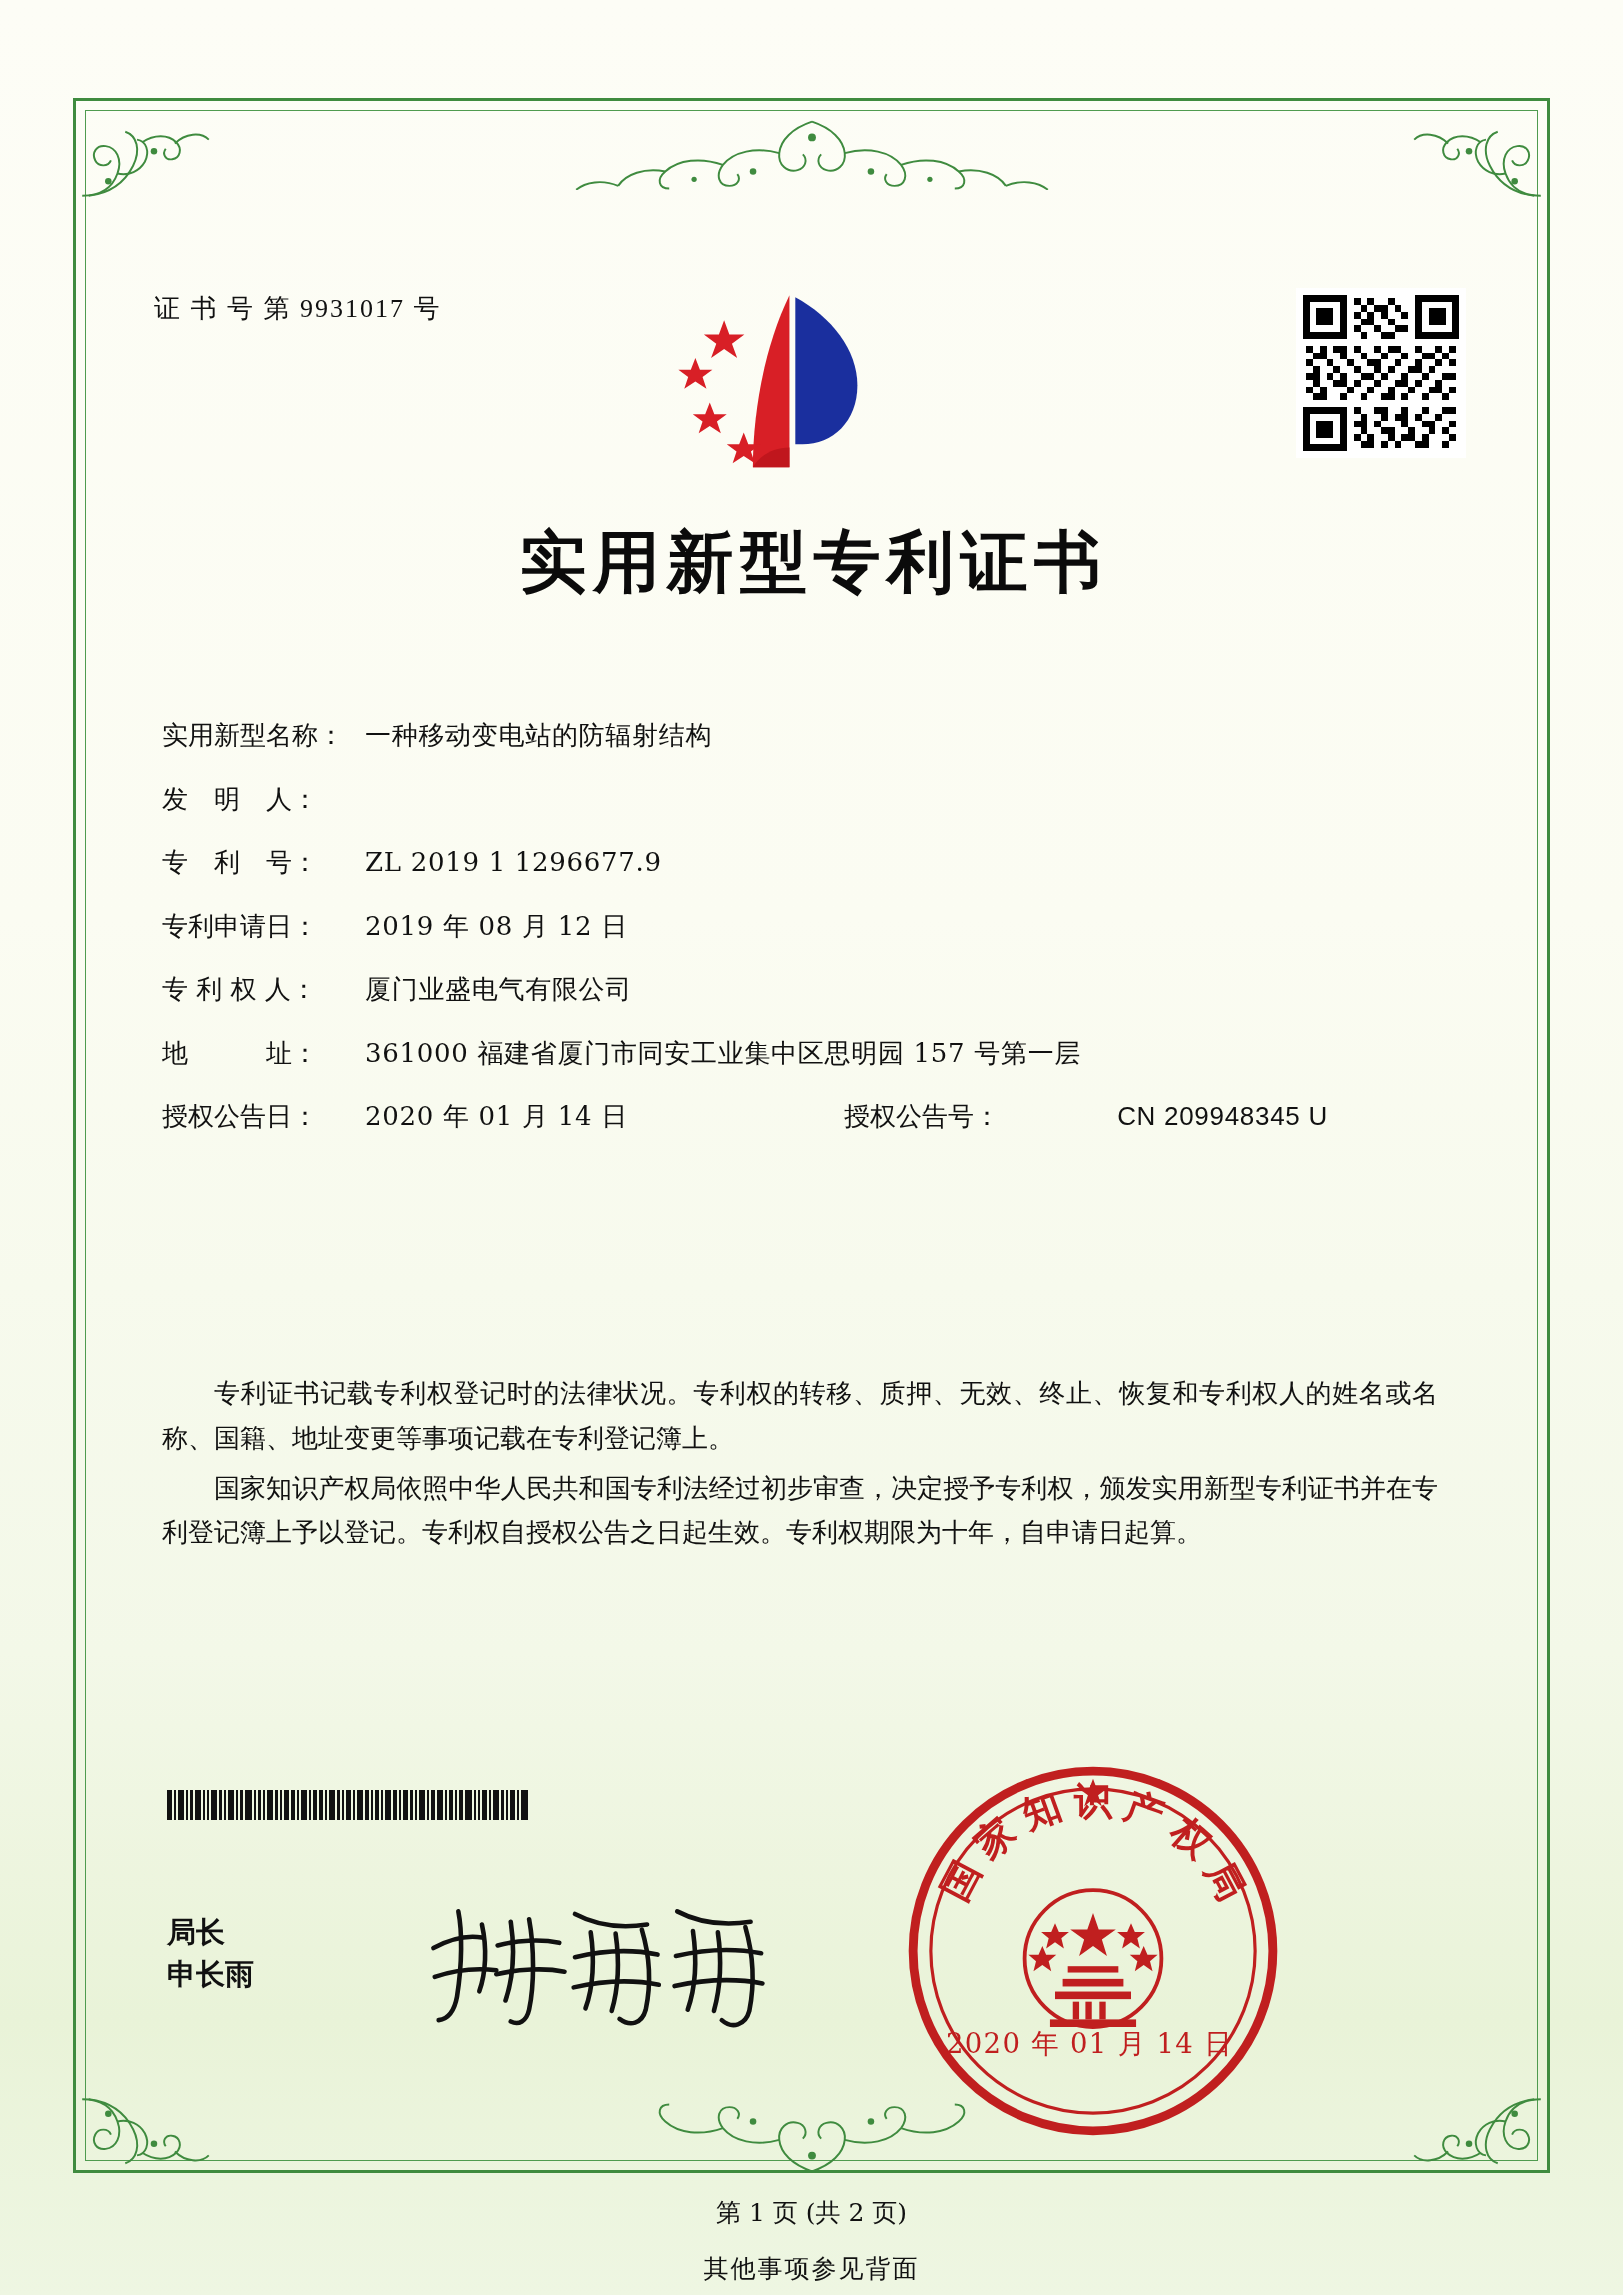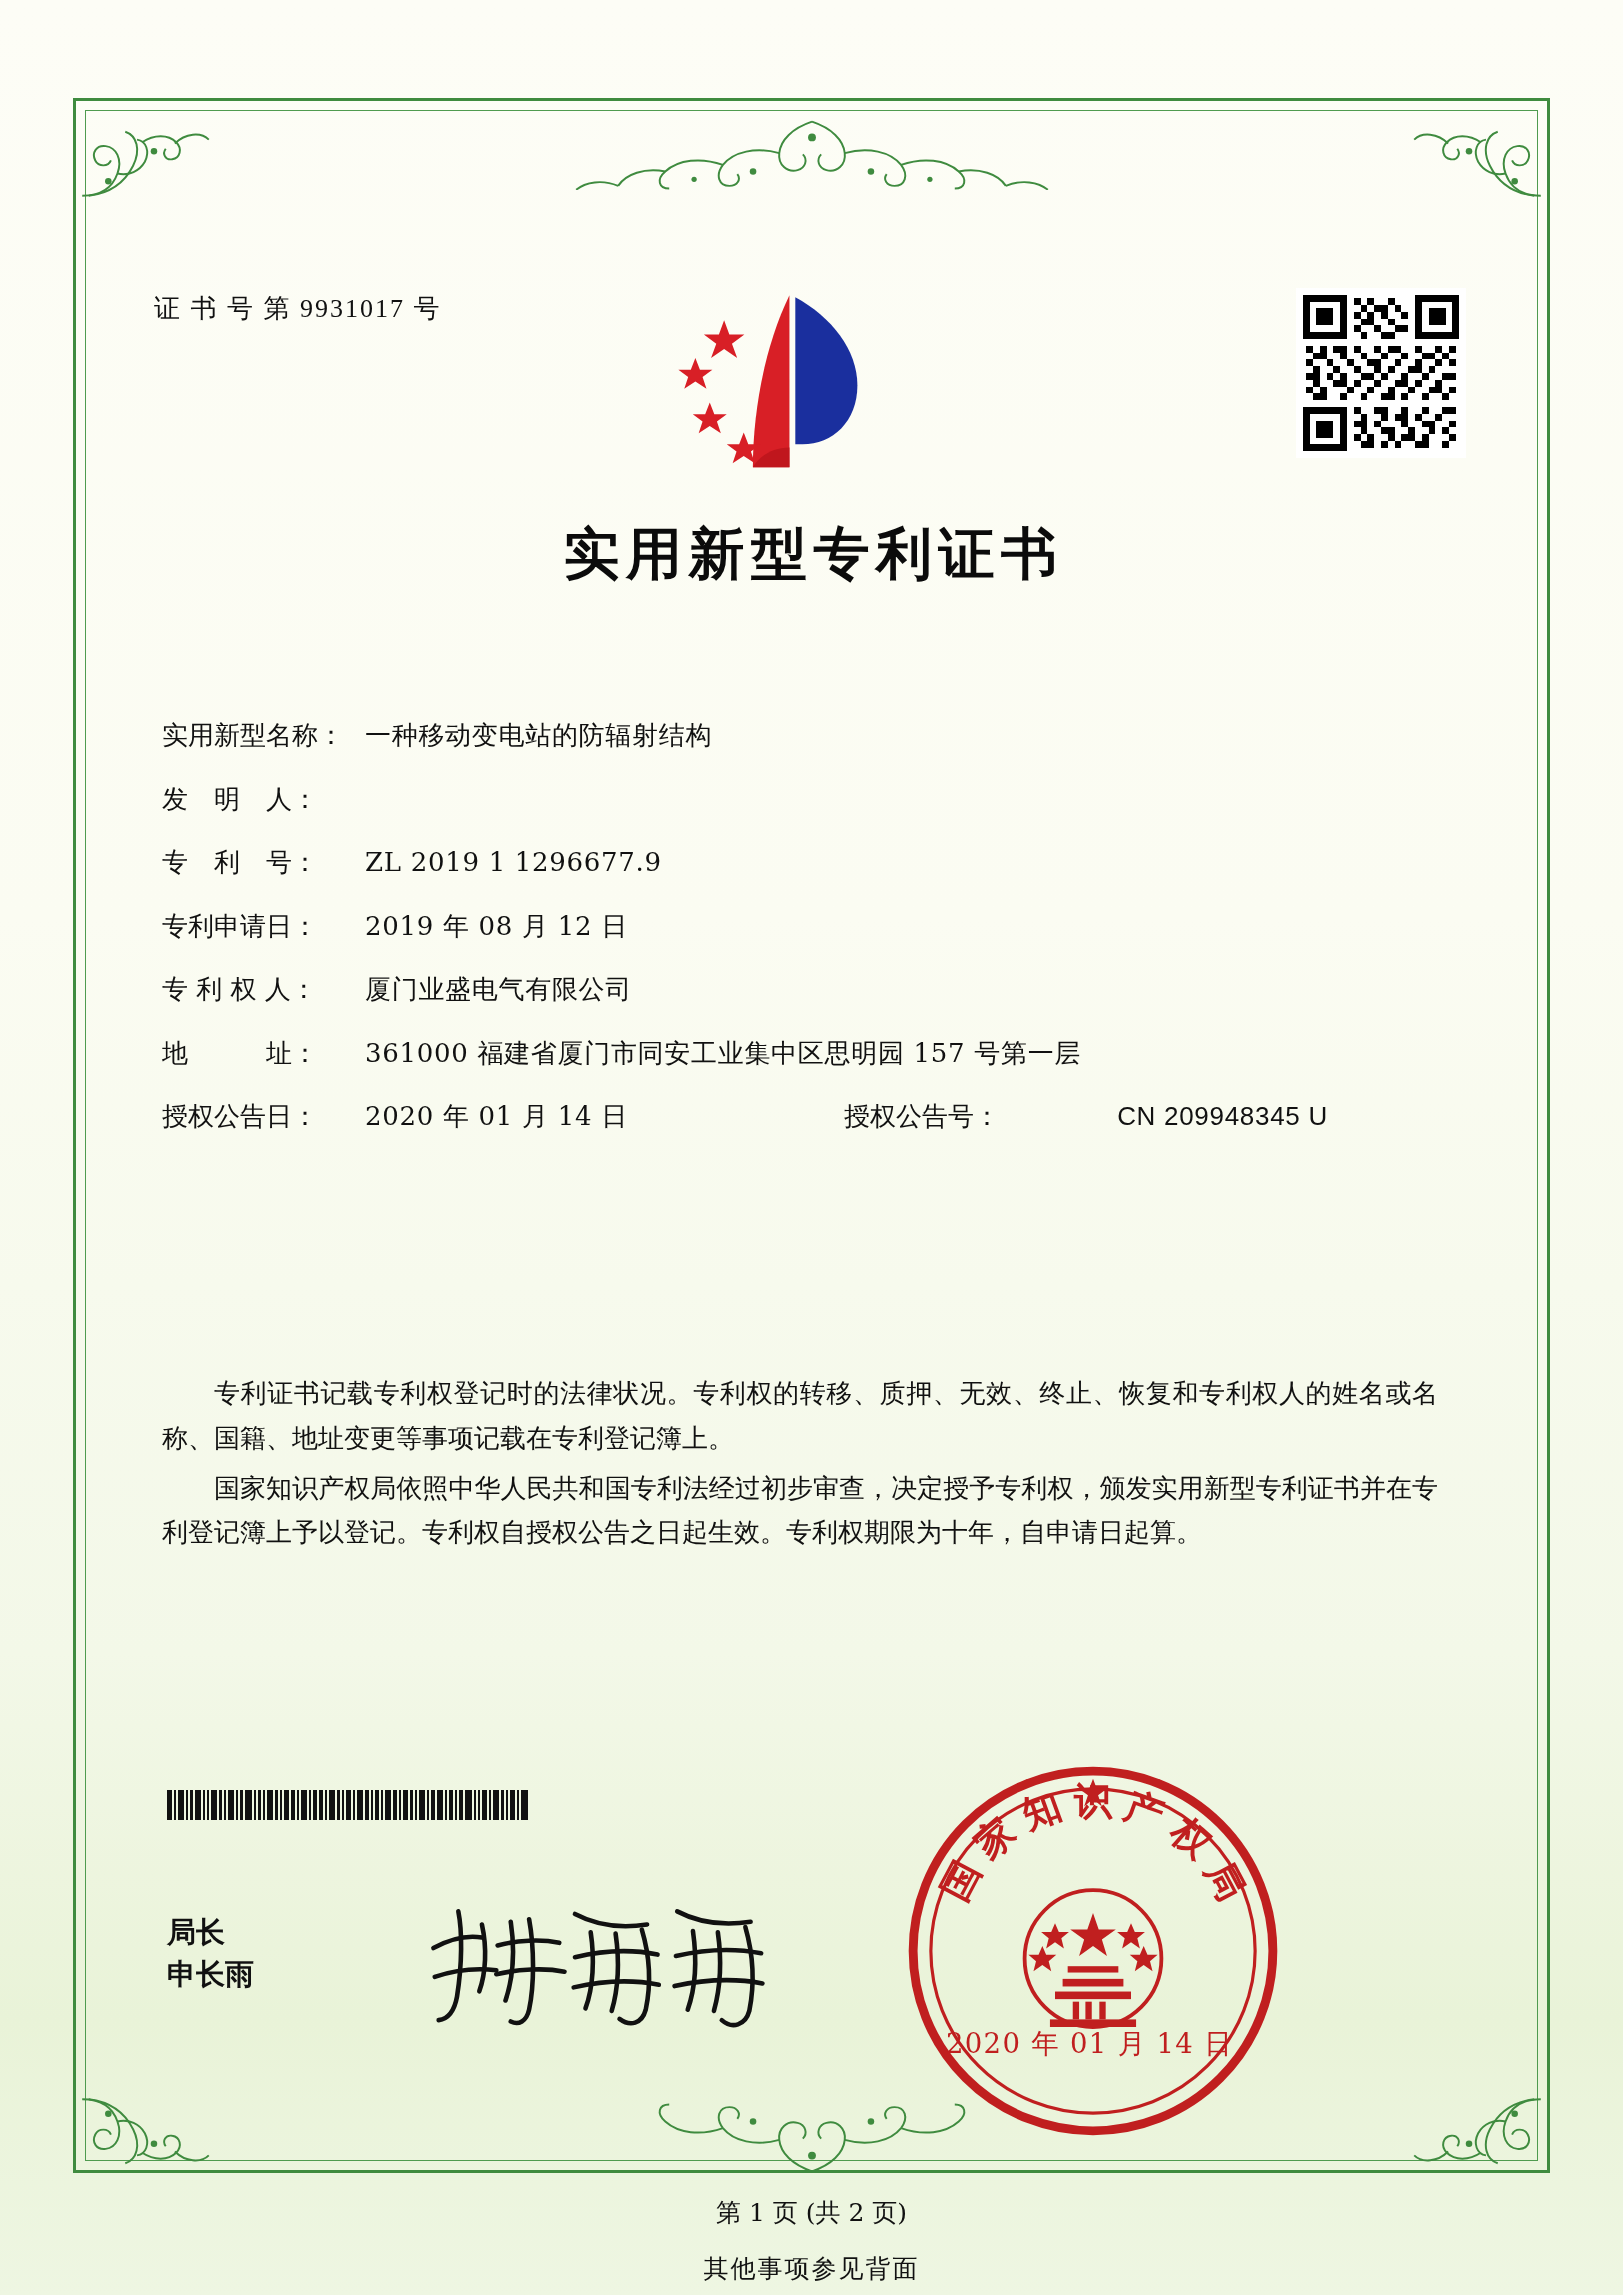--- a/index.html
+++ b/index.html
@@ -105,21 +105,21 @@
     height: 170px;
   }
   .qr svg { width: 100%; height: 100%; display: block; }
 
   .main-title {
     position: absolute;
     left: 4px;
     right: 0;
     top: 517px;
     text-align: center;
-    font-size: 56px;
+    font-size: 67px;
     letter-spacing: 6.5px;
     font-weight: 700;
     color: #0b0b0b;
     font-family: "DejaVu Serif", "Liberation Serif", serif;
   }
 
   
   .fields {
     position: absolute;
     left: 162px;

